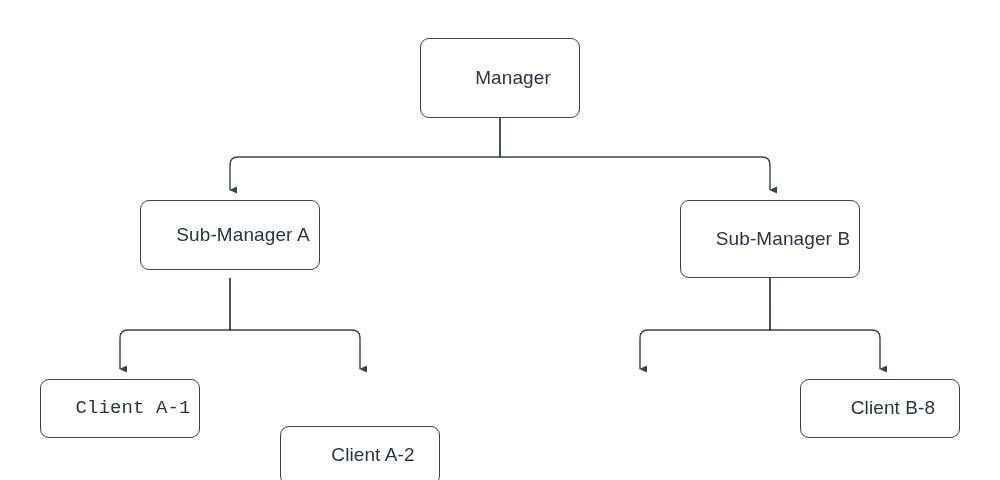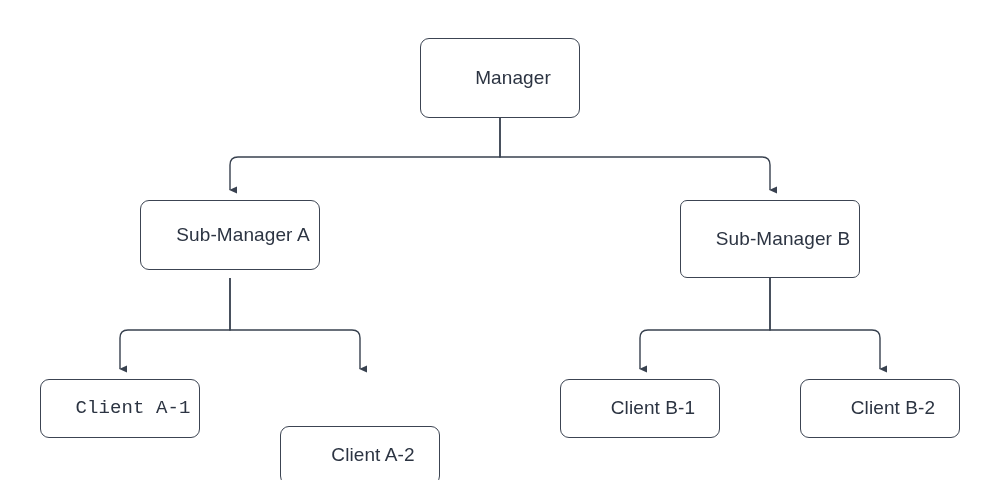--- a/index.html
+++ b/index.html
@@ -73,33 +73,30 @@
   </svg>
 
   <div class="node" id="node-manager" style="left: 420px; top: 38px; width: 160px; height: 80px; background: rgb(255, 255, 255); border-color: rgb(60, 68, 82); color: rgb(44, 52, 66);">
     <span class="node-label">Manager</span>
   </div>
 
   <div class="node" id="node-sub-manager-a" style="left: 140px; top: 200px; width: 180px; height: 70px; background: rgb(255, 255, 255); border-color: rgb(60, 68, 82); color: rgb(44, 52, 66);">
     <span class="node-label">Sub-Manager A</span>
   </div>
 
-  <div class="node" id="node-sub-manager-b" style="left: 680px; top: 200px; width: 180px; height: 78px; background: rgb(255, 255, 255); border-color: rgb(60, 68, 82); color: rgb(44, 52, 66); border-radius: 7px;">
+  <div class="node" id="node-sub-manager-b" style="left: 680px; top: 200px; width: 180px; height: 78px; background: rgb(255, 255, 255); border-color: rgb(60, 68, 82); color: rgb(44, 52, 66);">
     <span class="node-label">Sub-Manager B</span>
   </div>
 
   <div class="node" id="node-client-a-1" style="left: 40px; top: 379px; width: 160px; height: 59px; background: rgb(255, 255, 255); border-color: rgb(60, 68, 82); color: rgb(44, 52, 66); font-family: Liberation Mono, monospace;">
     <span class="node-label">Client A-1</span>
   </div>
 
   <div class="node" id="node-client-a-2" style="left: 280px; top: 379px; width: 160px; height: 59px; background: rgb(255, 255, 255); border-color: rgb(60, 68, 82); color: rgb(44, 52, 66); margin-top: 47px;">
     <span class="node-label">Client A-2</span>
   </div>
 
-  <div class="node" id="node-client-b-1" style="left: 560px; top: 379px; width: 160px; height: 59px; background: rgb(255, 255, 255); border-color: rgb(60, 68, 82); color: rgb(44, 52, 66);">
-    <span class="node-label">Client B-1</span>
-  </div>
 
   <div class="node" id="node-client-b-2" style="left: 800px; top: 379px; width: 160px; height: 59px; background: rgb(255, 255, 255); border-color: rgb(60, 68, 82); color: rgb(44, 52, 66);">
-    <span class="node-label">Client B-2</span>
+    <span class="node-label">Client B-8</span>
   </div>
 
 </div>
 
 </body></html>

